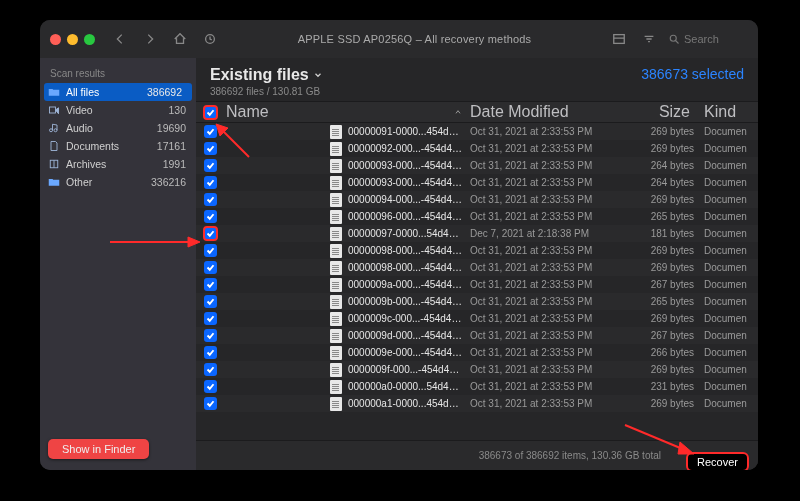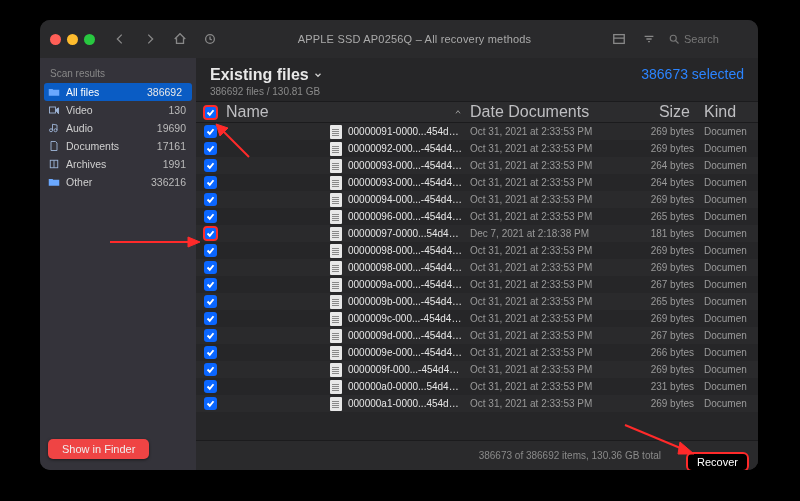--- a/index.html
+++ b/index.html
@@ -200,21 +200,21 @@
                 <polyline points="2,6 5,9 10,3"></polyline>
               </svg>
             </div>
         </div>
         <div class="cname">
           <span>Name</span>
           <svg width="8" height="8" viewBox="0 0 12 12" style="stroke:#999;fill:none;stroke-width:1.5;margin-left:auto;margin-right:8px">
               <polyline points="3,8 6,4 9,8"></polyline>
             </svg>
         </div>
-        <div class="cdate">Date Documents</div>
+        <div class="cdate">Date Modified</div>
         <div class="csize">Size</div>
         <div class="ckind">Kind</div>
       </div>
 
       <div class="rows" id="rows">
           <div class="row">
             <div class="cb">
               <div class="check">
                 <svg viewBox="0 0 12 12">
                   <polyline points="2,6 5,9 10,3"></polyline>

